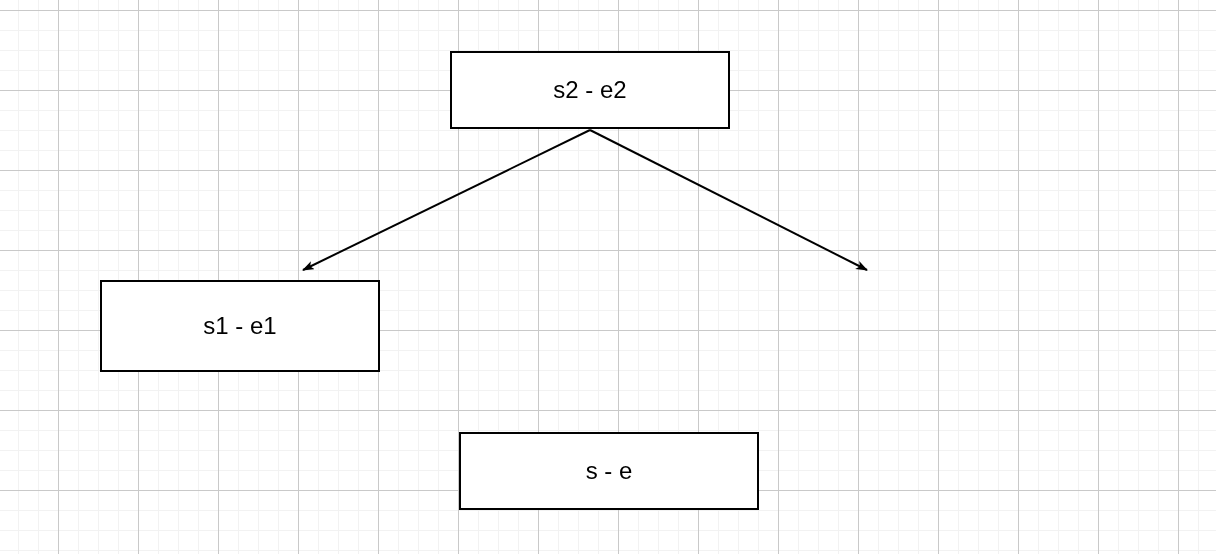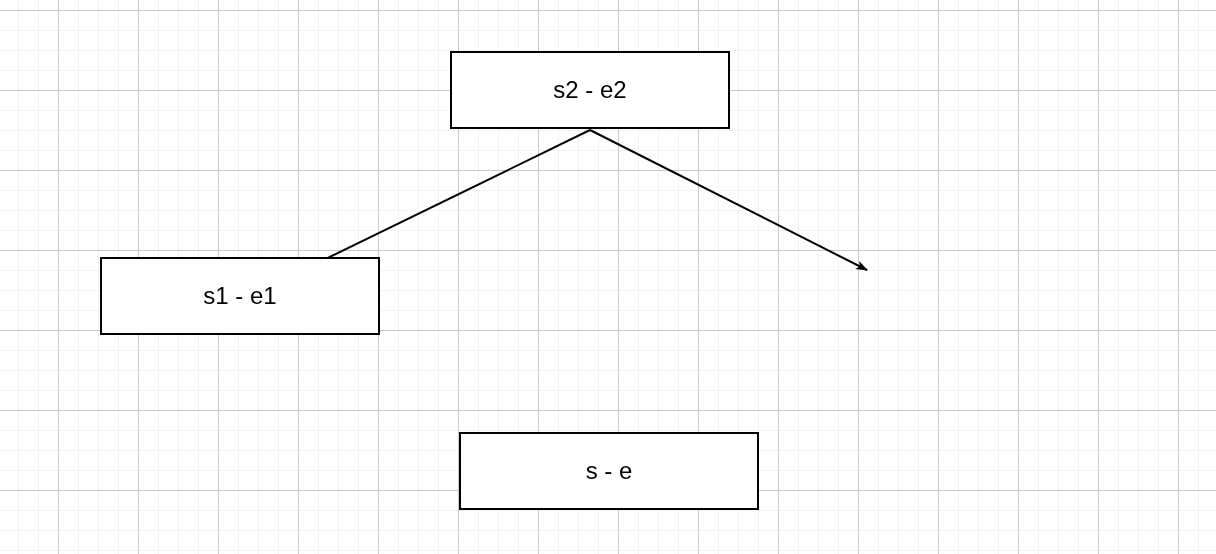--- a/index.html
+++ b/index.html
@@ -63,19 +63,19 @@
         <path d="M 0 0 L 12 4.5 L 0 9 L 3 4.5 Z" fill="#000000"></path>
       </marker>
     </defs>
   <path class="edge" d="M590 130 L303 270" marker-end="url(#arrow-classic)"></path>
       <path class="edge" d="M590 130 L867 270" marker-end="url(#arrow-classic)"></path>
     </svg>
 
 <div class="node" style="left: 450px; top: 51px; width: 280px; height: 78px;">
       <span class="node-label">s2 - e2</span>
     </div>
-    <div class="node" style="left: 100px; top: 257px; width: 280px; height: 78px;">
+    <div class="node" style="left: 100px; top: 280px; width: 280px; height: 92px;">
       <span class="node-label">s1 - e1</span>
     </div>
     <div class="node" style="left: 459px; top: 432px; width: 300px; height: 78px;">
       <span class="node-label">s - e</span>
     </div>
   </div>
 
 </body></html>

